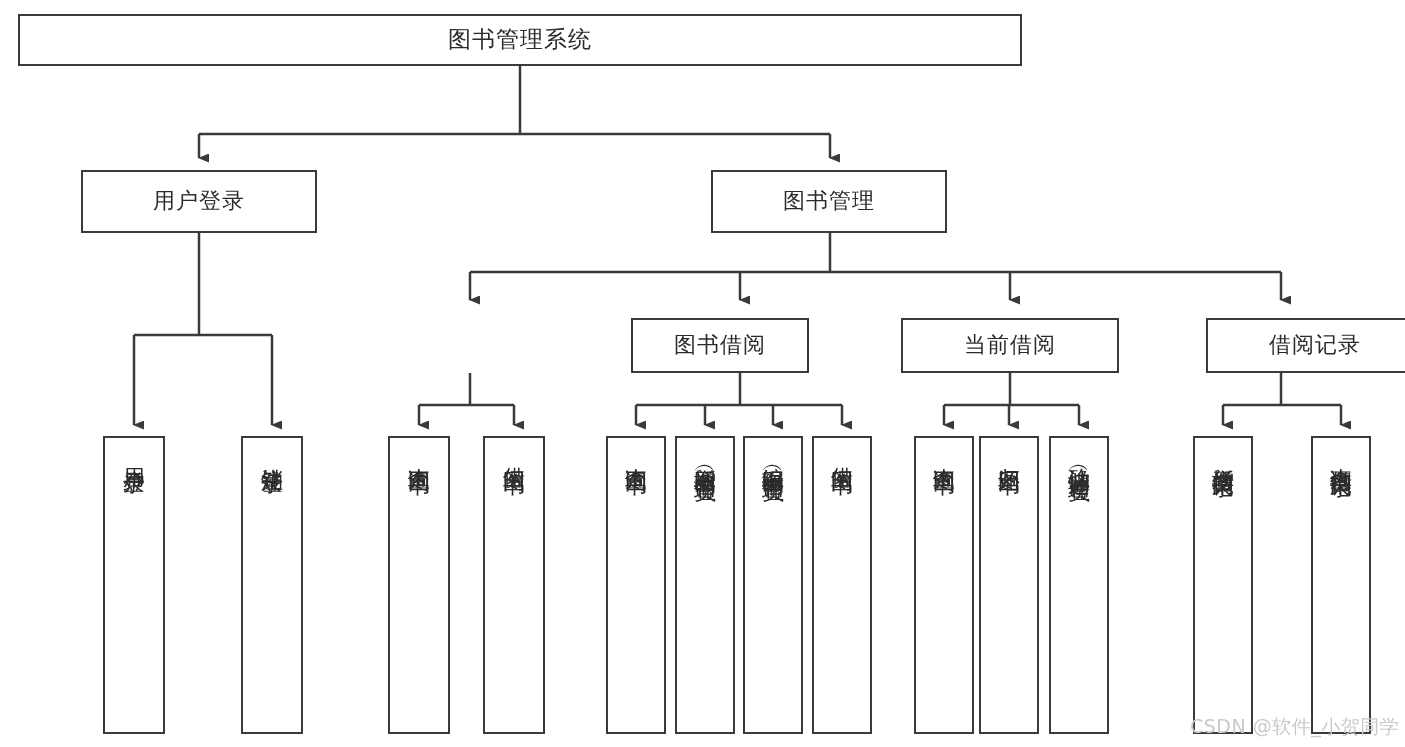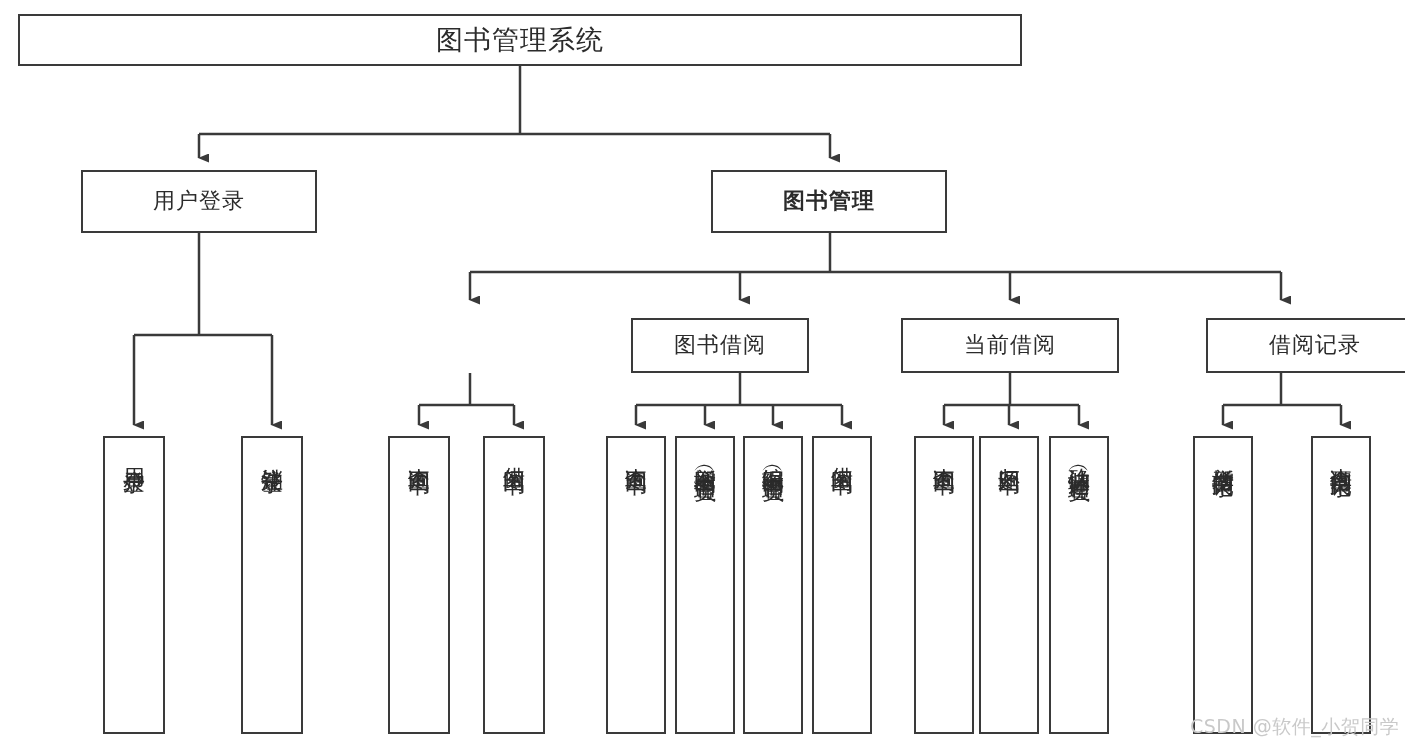--- a/index.html
+++ b/index.html
@@ -35,21 +35,21 @@
     align-items: center;
     justify-content: center;
     color: #2b2b2b;
   }
   .node.horiz {
     font-size: 22px;
     letter-spacing: 1px;
     line-height: 1.1;
   }
   .node.root {
-    font-size: 27px;
+    font-size: 23px;
   }
   .node.vert {
     align-items: flex-start;
     justify-content: center;
     padding-top: 12px;
   }
   .vert-text {
     writing-mode: vertical-rl;
     text-orientation: upright;
     font-size: 22px;
@@ -123,21 +123,21 @@
     </g>
   </svg>
 
   <div class="node horiz root" style="left:18px; top:14px; width:1004px; height:52px;">
     <span>图书管理系统</span>
   </div>
 
   <div class="node horiz" style="left:81px; top:170px; width:236px; height:63px;">
     <span>用户登录</span>
   </div>
-  <div class="node horiz" style="left:711px; top:170px; width:236px; height:63px;font-weight:bold;">
+  <div class="node horiz" style="left:711px; top:170px; width:236px; height:63px;">
     <span>图书管理</span>
   </div>
 
   <div class="node horiz" style="left:631px; top:318px; width:178px; height:55px;">
     <span>图书借阅</span>
   </div>
   <div class="node horiz" style="left:901px; top:318px; width:218px; height:55px;">
     <span>当前借阅</span>
   </div>
   <div class="node horiz" style="left:1172px; top:318px; width:218px; height:55px;margin-left:34px;">

